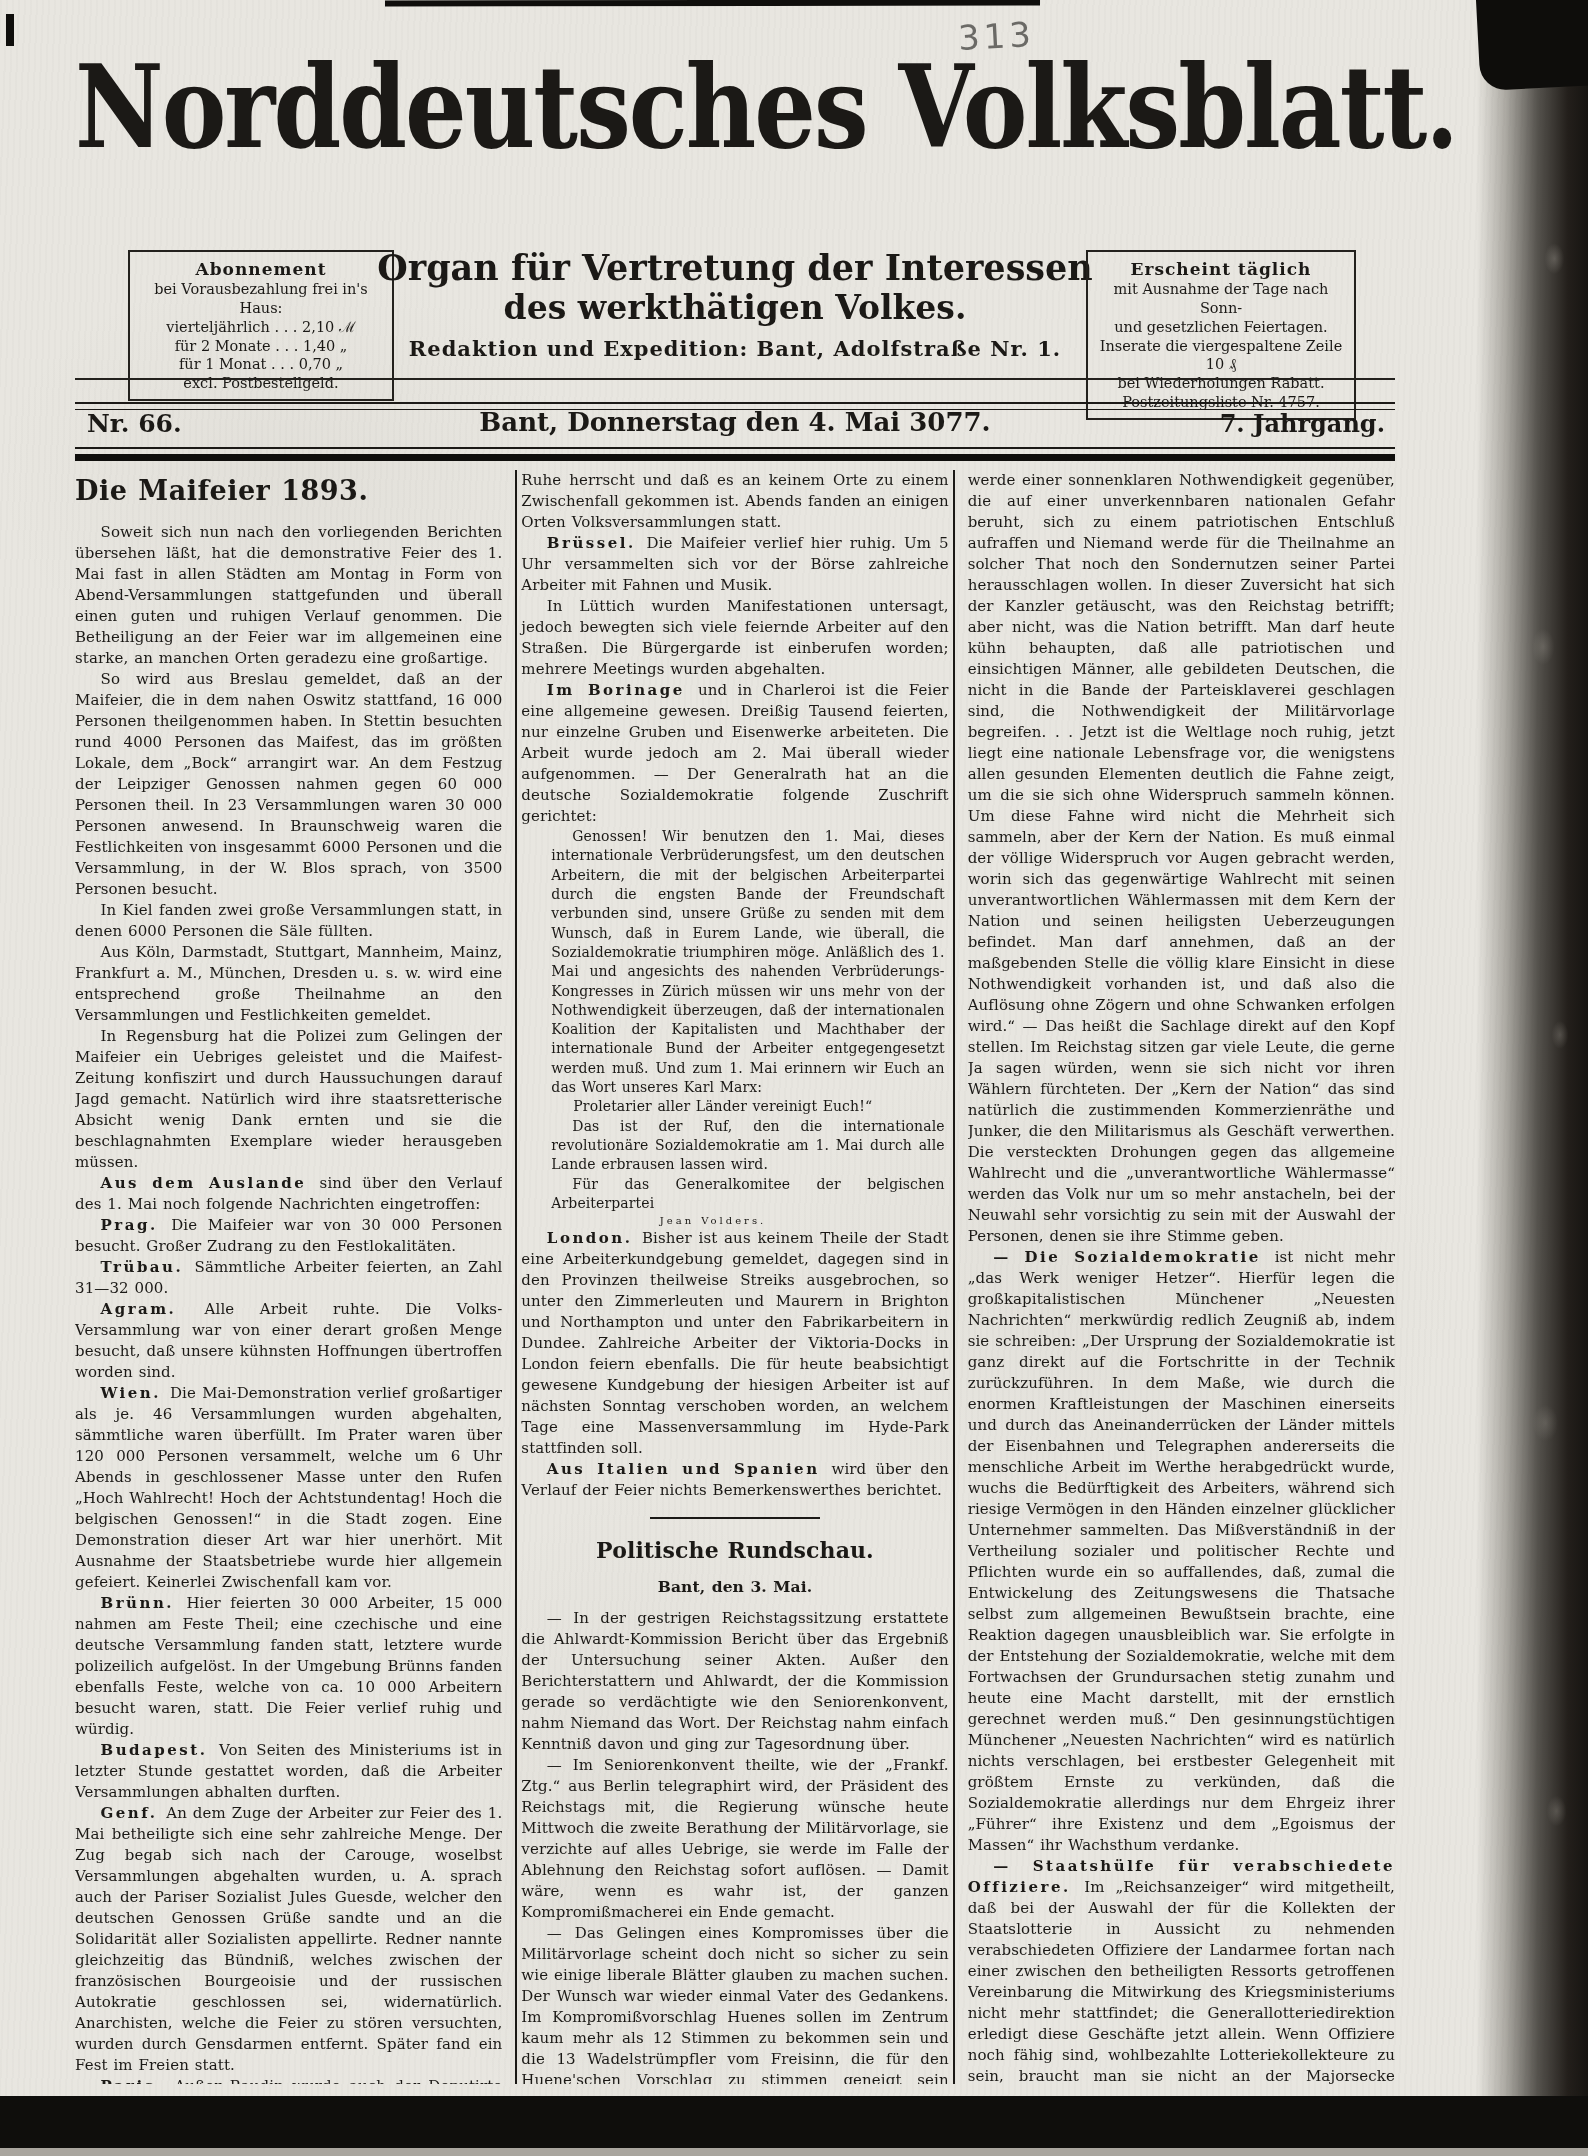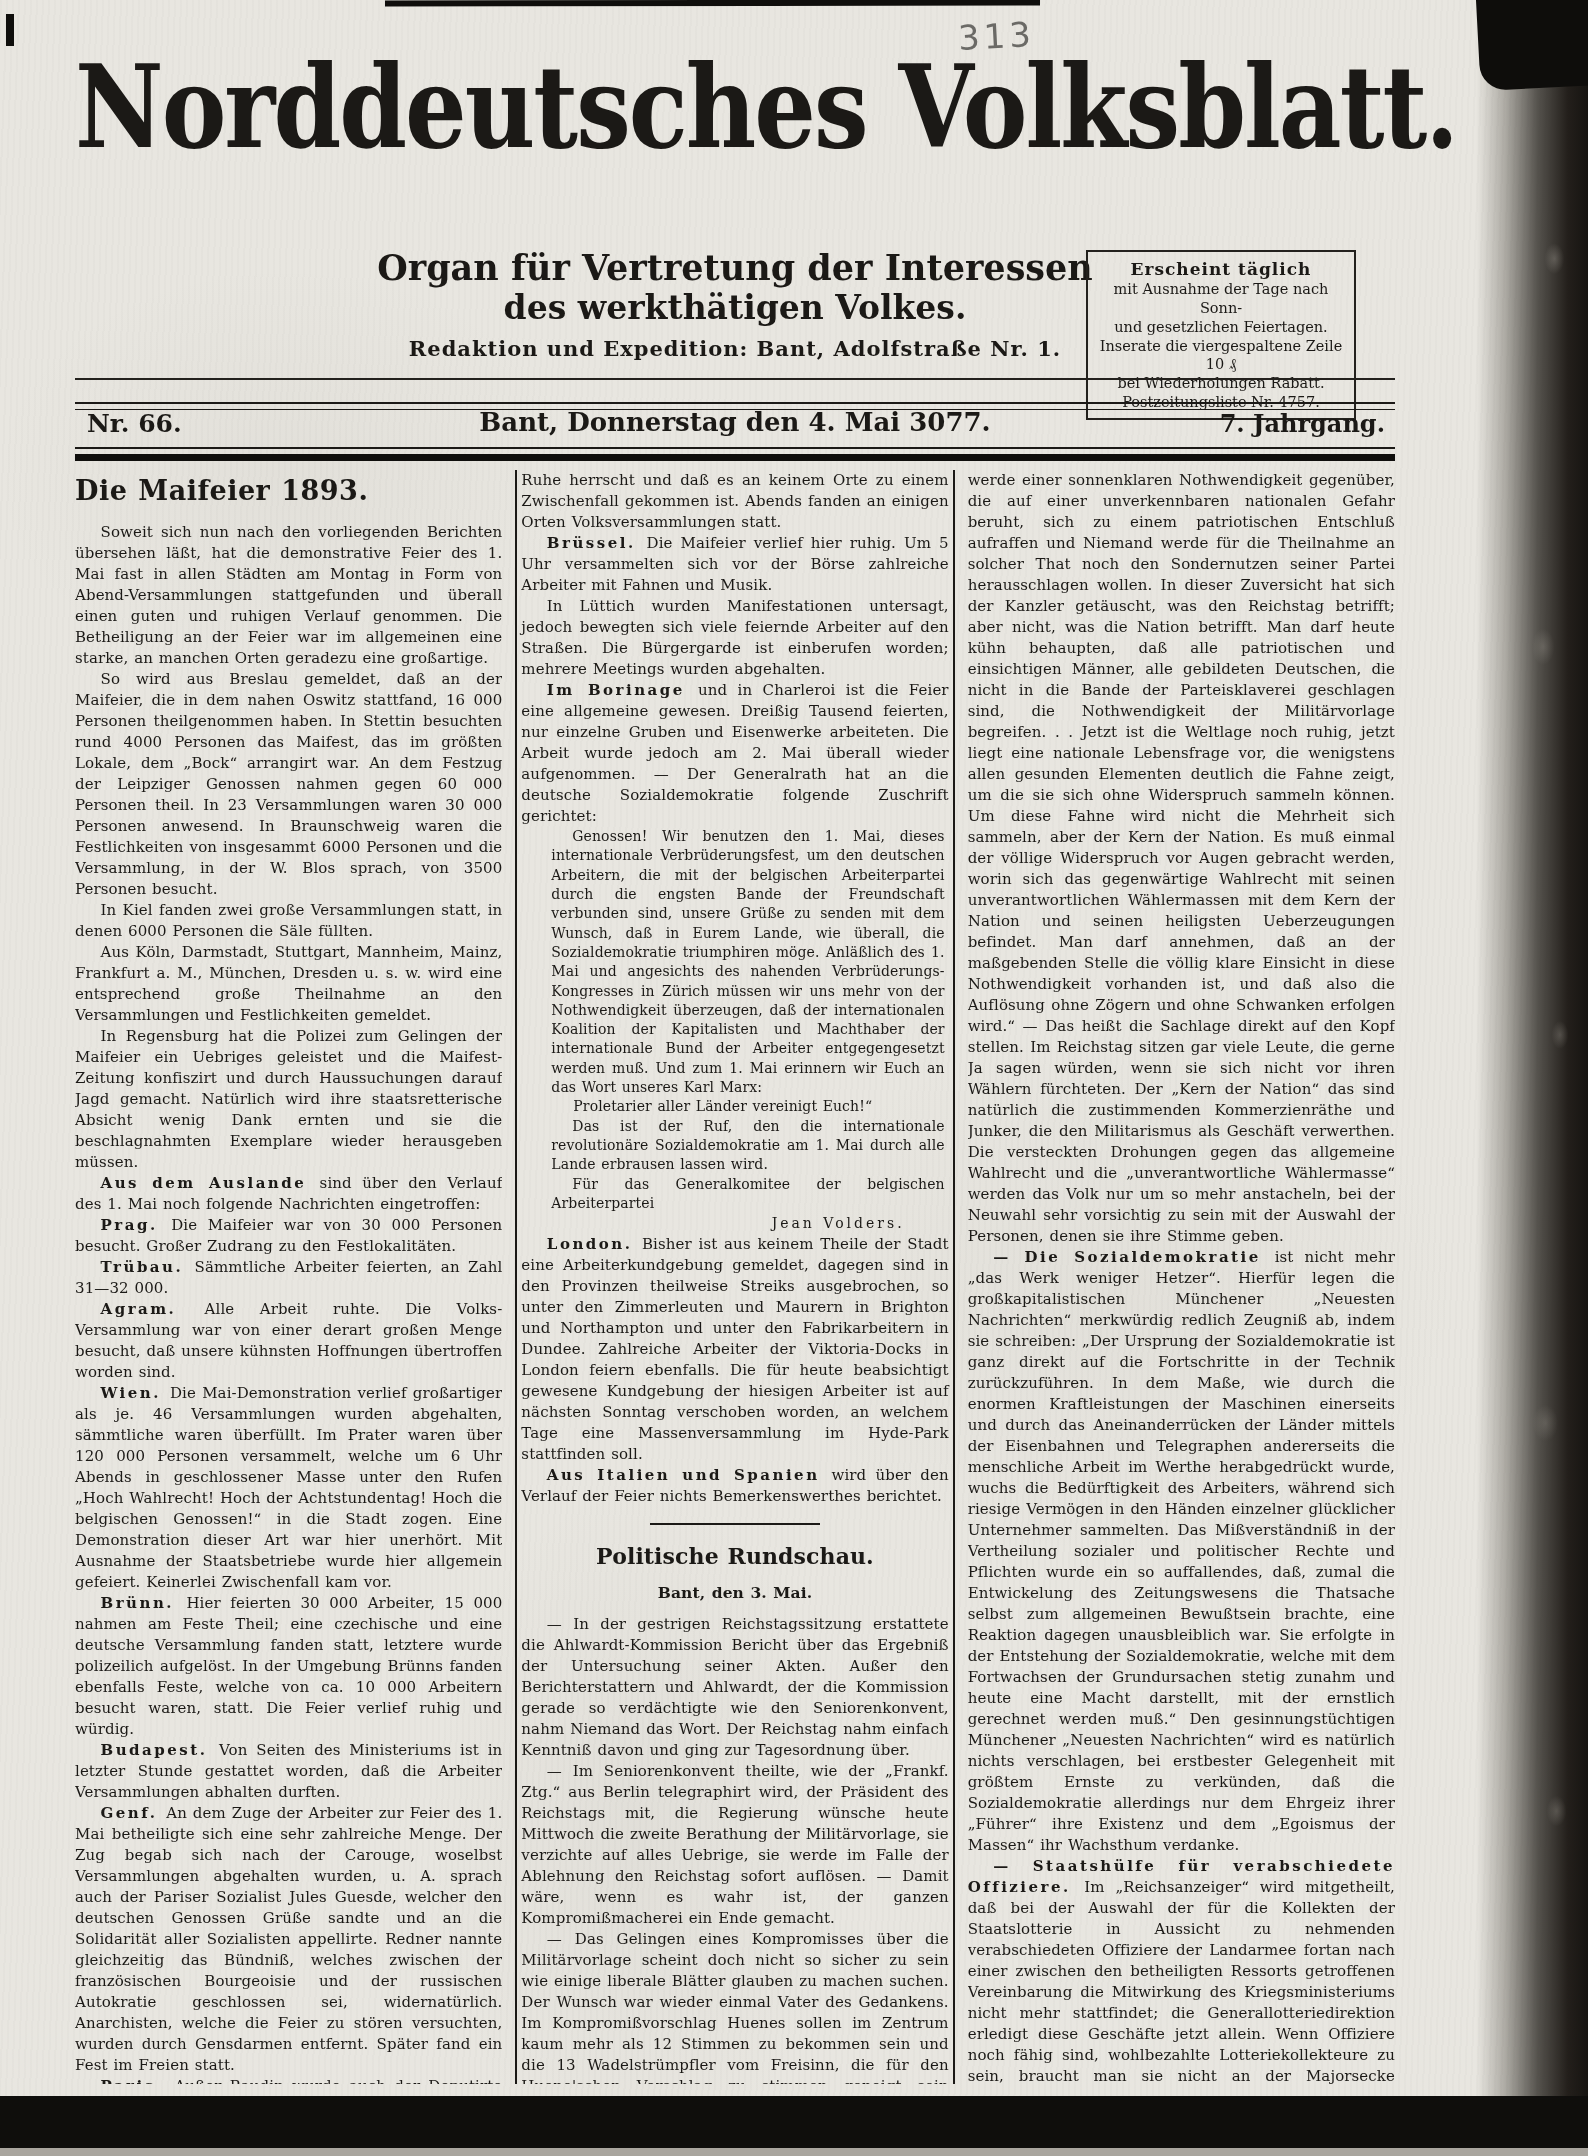--- a/index.html
+++ b/index.html
@@ -61,31 +61,41 @@
   .blk{margin:0;}
   .headline-large{text-align:left;font-weight:bold;font-size:27px;letter-spacing:.5px;
     margin:2px 0 12px;text-indent:0;}
   .headline{text-align:center;font-weight:bold;font-size:22px;margin:16px 0 10px;text-indent:0;}
   .rule-above::before{content:"";display:block;width:40%;margin:0 auto 16px;border-top:2px solid #1b1916;}
   .place-date{text-align:center;font-weight:bold;font-size:15.5px;margin:0 0 10px;}
   .para{text-indent:1.7em;}
   .para-cont{text-indent:0;}
   .quote{margin-left:30px;margin-right:4px;font-size:14px;text-indent:1.5em;line-height:1.38;}
   .quote-center{margin-left:52px;font-size:14px;line-height:1.38;}
-  .sig{text-align:right;margin-right:44px;font-size:14px;letter-spacing:3px;line-height:1.5;}
+  .sig{text-align:center;margin-right:44px;font-size:10px;letter-spacing:3px;line-height:1.5;}
   .lead{font-weight:bold;letter-spacing:2.5px;}
 </style>
 </head>
 <body>
 
 <div class="stage">
   <div class="paper"></div>
 
   <div class="masthead-title">Norddeutsches Volksblatt.</div>
 
+  <div class="crop-box box-abo">
+    <div class="bx-title">Abonnement</div>
+    <div>
+        <div>bei Vorausbezahlung frei in's Haus:</div>
+        <div>vierteljährlich  .   .   .  2,10 ℳ</div>
+        <div>für 2 Monate .   .   .  1,40  „</div>
+        <div>für 1 Monat  .   .   .  0,70  „</div>
+        <div>excl. Postbestellgeld.</div>
+      </div>
+  </div>
 
   <div class="subhead-wrap">
     <div class="subhead-l1">Organ für Vertretung der Interessen</div>
     <div class="subhead-l2">des werkthätigen Volkes.</div>
     <div class="address">Redaktion und Expedition: Bant, Adolfstraße Nr. 1.</div>
   </div>
 
   <div class="crop-box box-ers">
     <div class="bx-title">Erscheint täglich</div>
     <div>

